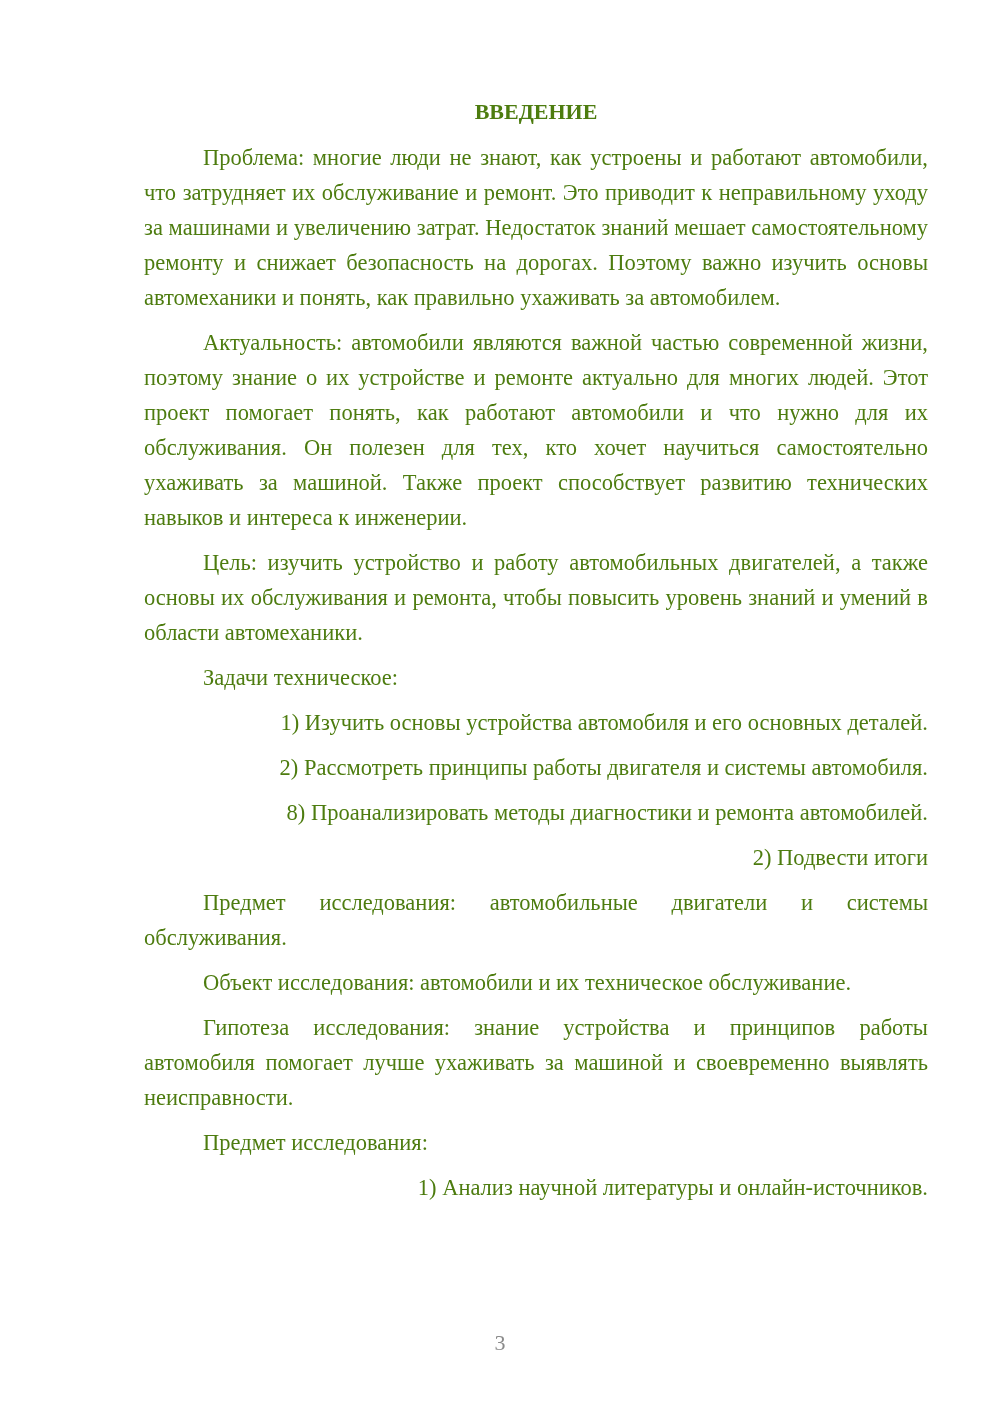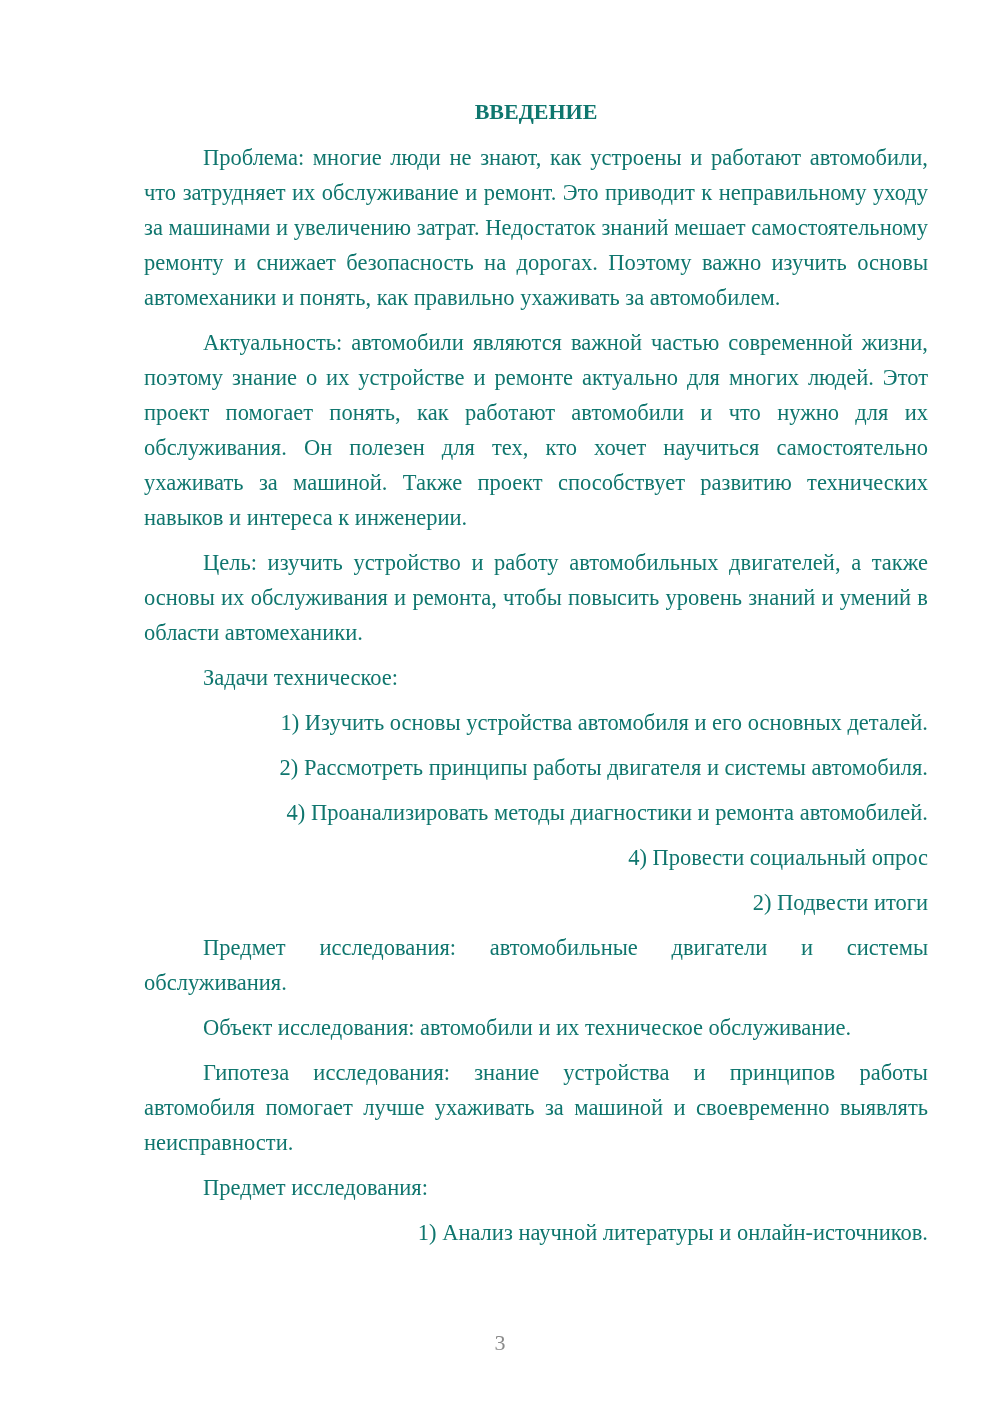--- a/index.html
+++ b/index.html
@@ -4,21 +4,21 @@
   <style>
     html, body { margin: 0; padding: 0; background: #ffffff; }
     body { width: 1000px; height: 1414px; position: relative; overflow: hidden; }
     .page {
       position: absolute;
       left: 144px;
       top: 92px;
       width: 784px;
       font-family: "Liberation Serif", "DejaVu Serif", serif;
       font-size: 22.5px;
-      color: #0f766e;
+      color: #4d7c0f;
       line-height: 35px;
     }
     .title {
       text-align: center;
       font-weight: bold;
       font-size: 22px;
       margin: 0 0 8px 0;
       line-height: 40px;
     }
     .para {
@@ -54,22 +54,21 @@
   <div class="title">ВВЕДЕНИЕ</div>
 
   <p class="para">Проблема: многие люди не знают, как устроены и работают автомобили, что затрудняет их обслуживание и ремонт. Это приводит к неправильному уходу за машинами и увеличению затрат. Недостаток знаний мешает самостоятельному ремонту и снижает безопасность на дорогах. Поэтому важно изучить основы автомеханики и понять, как правильно ухаживать за автомобилем.</p>
   <p class="para">Актуальность: автомобили являются важной частью современной жизни, поэтому знание о их устройстве и ремонте актуально для многих людей. Этот проект помогает понять, как работают автомобили и что нужно для их обслуживания. Он полезен для тех, кто хочет научиться самостоятельно ухаживать за машиной. Также проект способствует развитию технических навыков и интереса к инженерии.</p>
   <p class="para">Цель: изучить устройство и работу автомобильных двигателей, а также основы их обслуживания и ремонта, чтобы повысить уровень знаний и умений в области автомеханики.</p>
 
   <p class="para-label">Задачи техническое:</p>
   <div>
     <p class="list-item">1) Изучить основы устройства автомобиля и его основных деталей.</p>
     <p class="list-item">2) Рассмотреть принципы работы двигателя и системы автомобиля.</p>
-    <p class="list-item">4) Проанализировать методы диагностики и ремонта автомобилей.</p>
-    <p class="list-item">4) Провести социальный опрос</p>
+    <p class="list-item">8) Проанализировать методы диагностики и ремонта автомобилей.</p>
     <p class="list-item">2) Подвести итоги</p>
   </div>
 
   <p class="para">Предмет исследования: автомобильные двигатели и системы обслуживания.</p>
   <p class="para">Объект исследования: автомобили и их техническое обслуживание.</p>
   <p class="para">Гипотеза исследования: знание устройства и принципов работы автомобиля помогает лучше ухаживать за машиной и своевременно выявлять неисправности.</p>
 
   <p class="para-label">Предмет исследования:</p>
   <div>
     <p class="list-item">1) Анализ научной литературы и онлайн-источников.</p>

